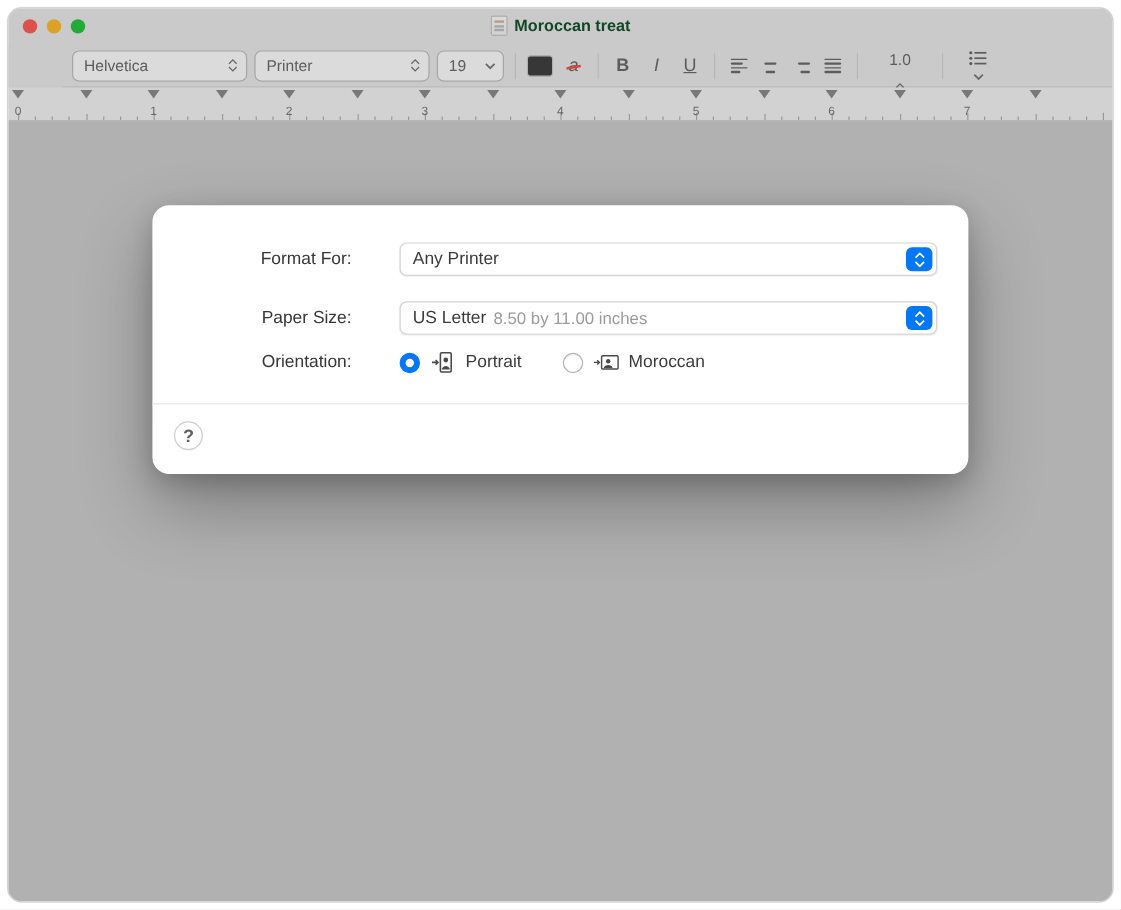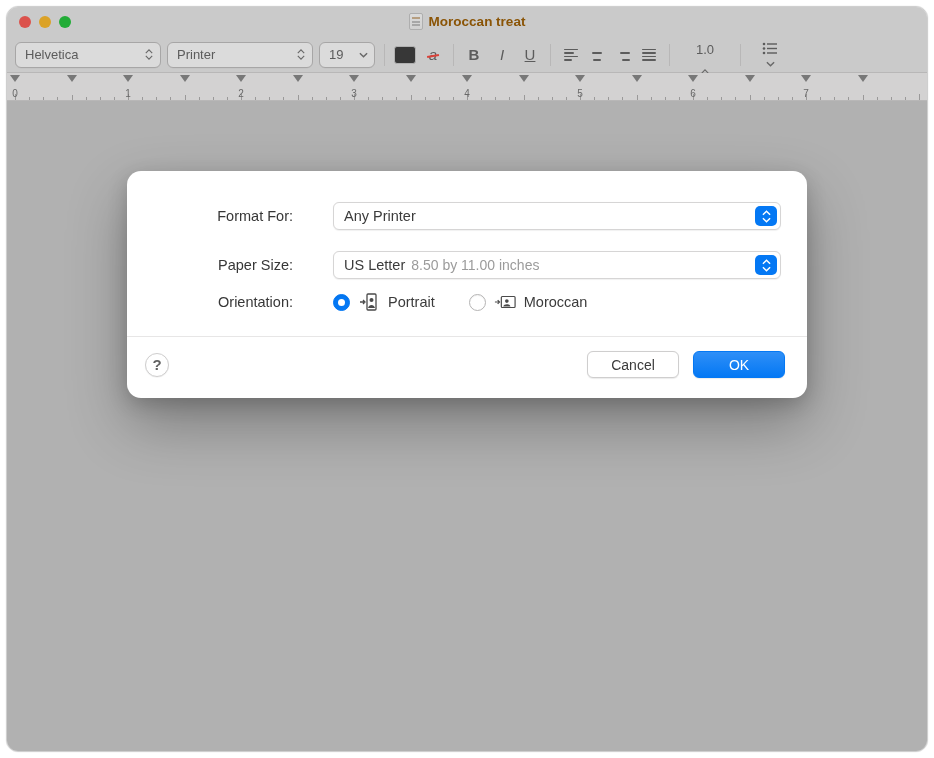--- a/index.html
+++ b/index.html
@@ -47,34 +47,35 @@
     display: flex;
     align-items: center;
     padding: 0 12px;
     background: var(--bg-window);
     border-bottom: 1px solid transparent;
     position: relative;
   }
   .traffic { display:flex; gap:8px; align-items:center; }
   .dot { width:12px; height:12px; border-radius:50%; }
   .dot.red{background:var(--danger);} .dot.yellow{background:var(--warn);} .dot.green{background:var(--ok);}
-  .title-center { position:absolute; left:0; right:0; text-align:center; font-size:13.5px; font-weight:600; color:#a16207; pointer-events:none; display:flex; align-items:center; justify-content:center; gap:6px;}
+  .title-center { position:absolute; left:0; right:0; text-align:center; font-size:13.5px; font-weight:600; color:#14532d; pointer-events:none; display:flex; align-items:center; justify-content:center; gap:6px;}
   .doc-chip { width:14px; height:17px; background:linear-gradient(#fff,#f4f4f4); border:1px solid #cbcbcb; border-radius:2px; position:relative; display:inline-block;}
   .doc-chip::before{content:""; position:absolute; left:2px; right:2px; top:3px; height:2px; background:#d4b896;}
   .doc-chip::after{content:""; position:absolute; left:2px; right:2px; top:7px; height:2px; background:#c3c3c3; box-shadow:0 3px 0 #c3c3c3;}
 
   
   .toolbar {
     height: 36px;
     display:flex;
     align-items:center;
     gap:6px;
     padding: 4px 8px;
     background: var(--bg-window);
     border-bottom:1px solid var(--border);
+    margin-left:45px;
   }
   .popup {
     height:26px;
     display:flex; align-items:center;
     background:#fff;
     border:1px solid var(--border-dark);
     border-radius:6px;
     padding:0 6px 0 9px;
     color:#6c6c6c;
     font-size:13px;
@@ -502,24 +503,16 @@
         </div>
       </div>
 
 
     </div>
 
     <div class="sheet-bar">
       <div class="help">
         <span>?</span>
       </div>
-      <div class="actions">
-        <div class="btn">
-          <span>Cancel</span>
-        </div>
-        <div class="btn primary">
-          <span>OK</span>
-        </div>
-      </div>
     </div>
   </div>
 
 </div>
 
 </body></html>

